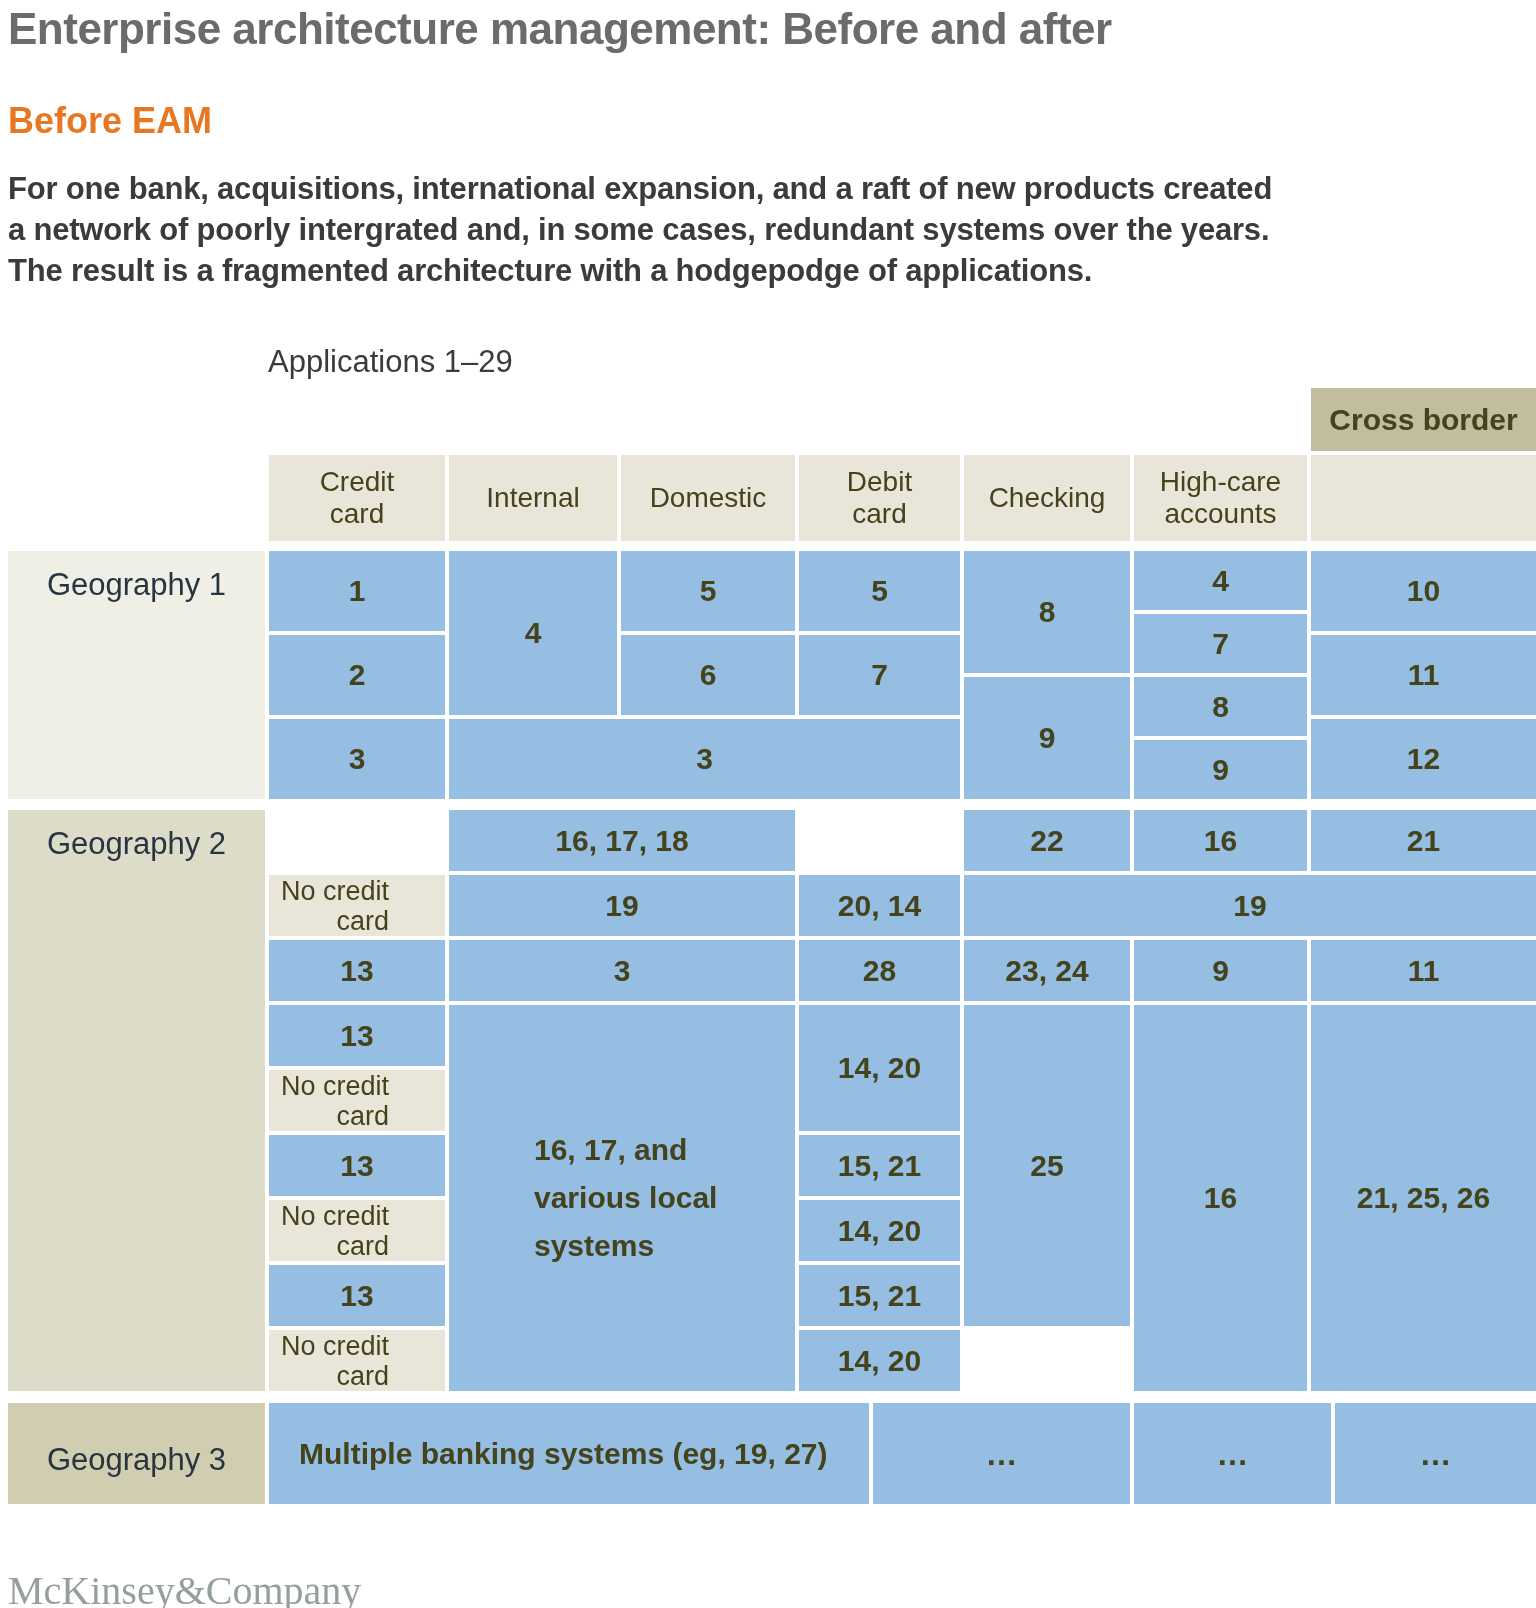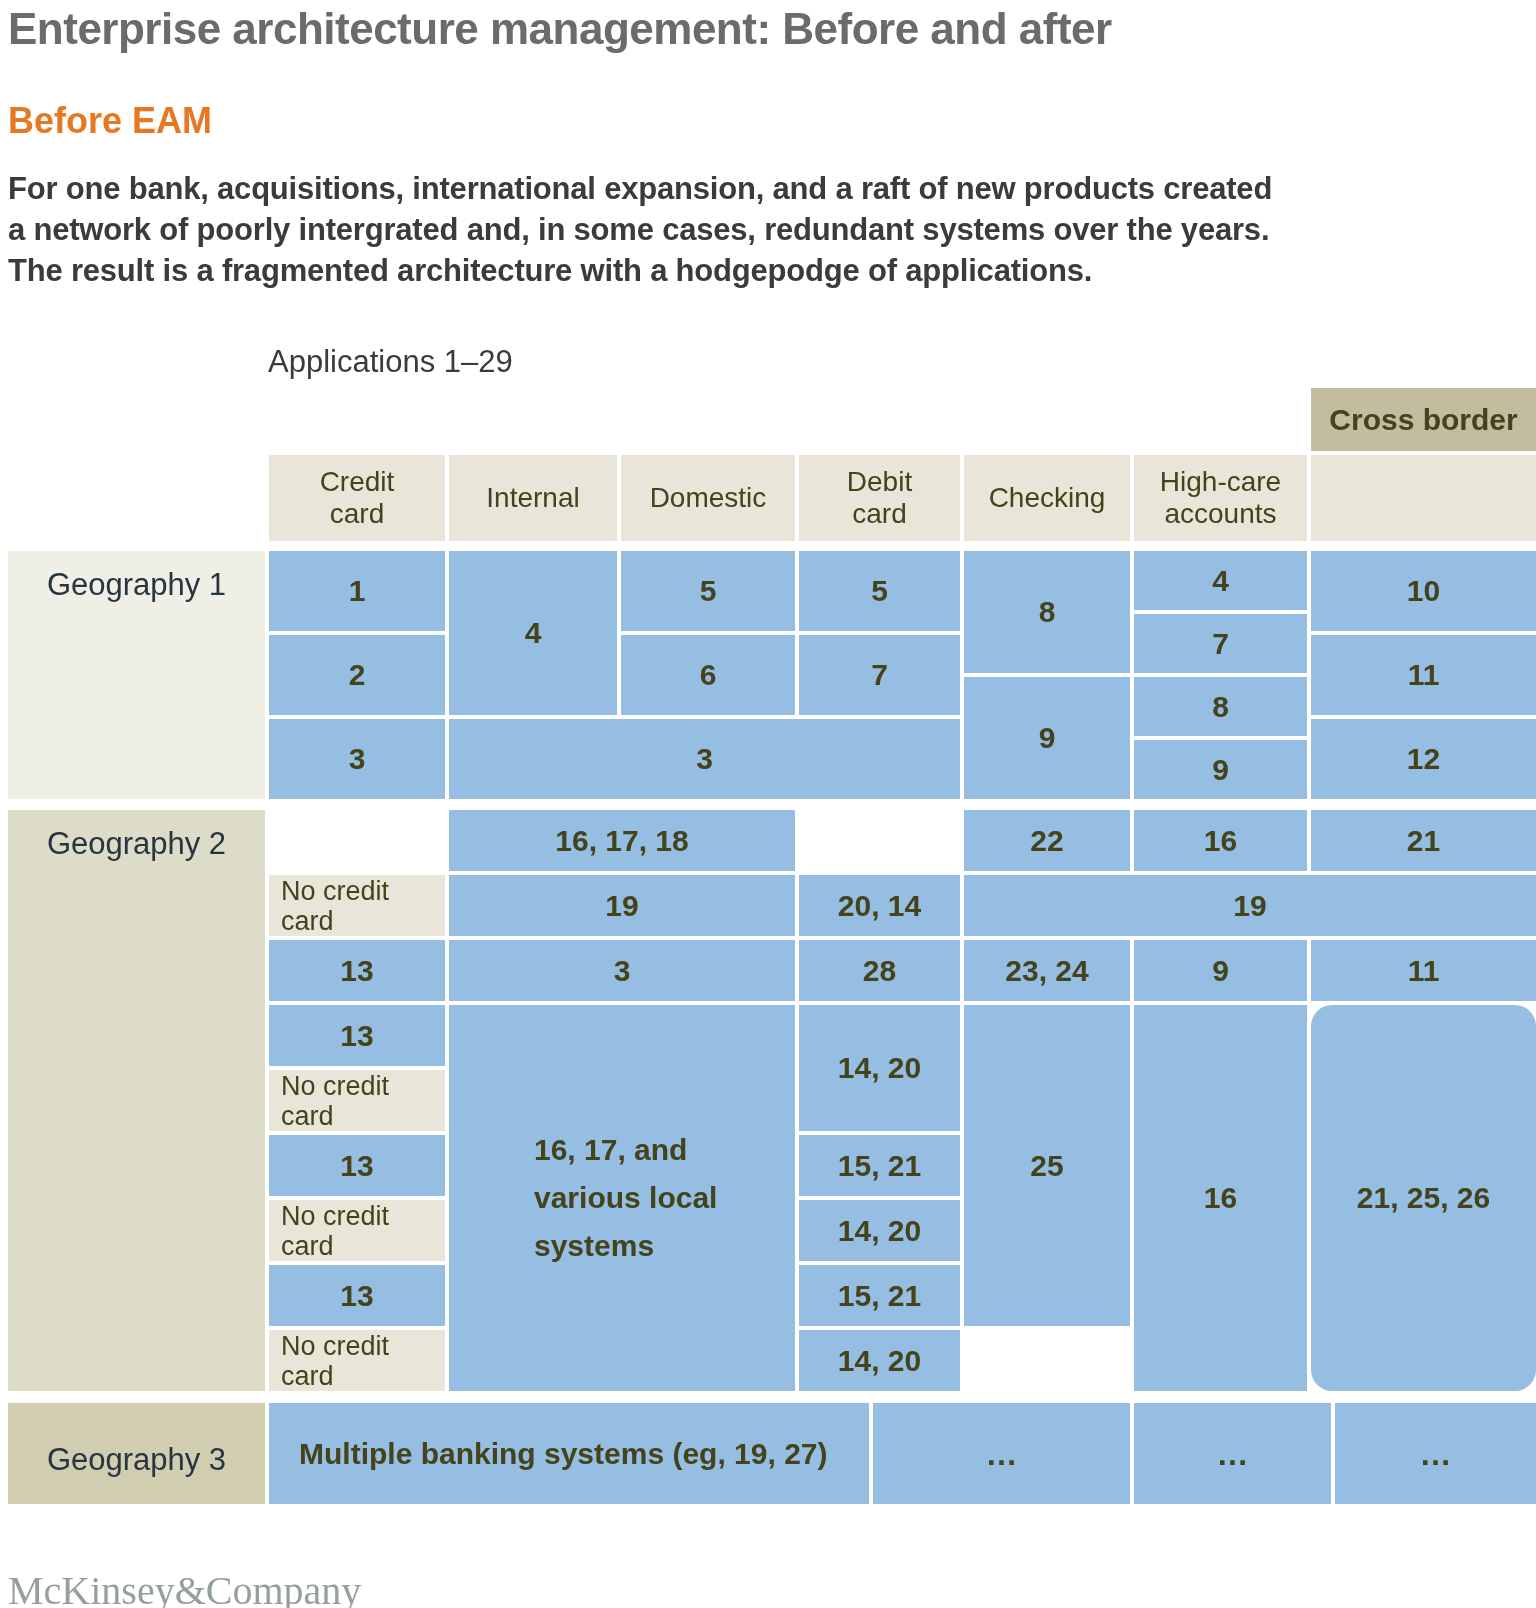--- a/index.html
+++ b/index.html
@@ -70,21 +70,21 @@
   .cell {
     background: var(--cell-blue, #95bee2);
     color: var(--cell-text, #45431c);
     font-size: 30px; font-weight: bold;
     display: flex; align-items: center; justify-content: center;
     white-space: pre-line; text-align: center; line-height: 36px;
   }
   .cell.beige {
     background: var(--subheader-beige, #e9e6d9);
     font-weight: normal; font-size: 27px; line-height: 30px;
-    justify-content: flex-start; text-align: left; padding-left: 12px;
+    justify-content: flex-start; text-align: right; padding-left: 12px;
   }
   .cell.local-systems {
     justify-content: flex-start; text-align: left;
     padding-left: 85px; line-height: 48px;
   }
   .cell.systems3 { justify-content: flex-start; padding-left: 30px; }
   .cell.dots { font-size: 32px; }
 
   .logo {
     margin-top: 64px;
@@ -182,21 +182,21 @@
 
     <div class="cell" style="grid-row:4/6; grid-column:5;">14, 20</div>
     <div class="cell" style="grid-row:6; grid-column:5;">15, 21</div>
     <div class="cell" style="grid-row:7; grid-column:5;">14, 20</div>
     <div class="cell" style="grid-row:8; grid-column:5;">15, 21</div>
     <div class="cell" style="grid-row:9; grid-column:5;">14, 20</div>
 
     <div class="cell" style="grid-row:4/9; grid-column:6;">25</div>
 
     <div class="cell" style="grid-row:4/10; grid-column:7;">16</div>
-    <div class="cell" style="grid-row:4/10; grid-column:8;border-radius:21px;">21, 25, 26</div>
+    <div class="cell" style="grid-row:4/10; grid-column:8;">21, 25, 26</div>
   </div>
 
   <div class="grid geo3">
     <div class="rowhdr g3" style="grid-row:1; grid-column:1;">Geography 3</div>
     <div class="cell systems3" style="grid-row:1; grid-column:2;">Multiple banking systems (eg, 19, 27)</div>
     <div class="cell dots" style="grid-row:1; grid-column:3;">…</div>
     <div class="cell dots" style="grid-row:1; grid-column:4;">…</div>
     <div class="cell dots" style="grid-row:1; grid-column:5;">…</div>
   </div>
 

